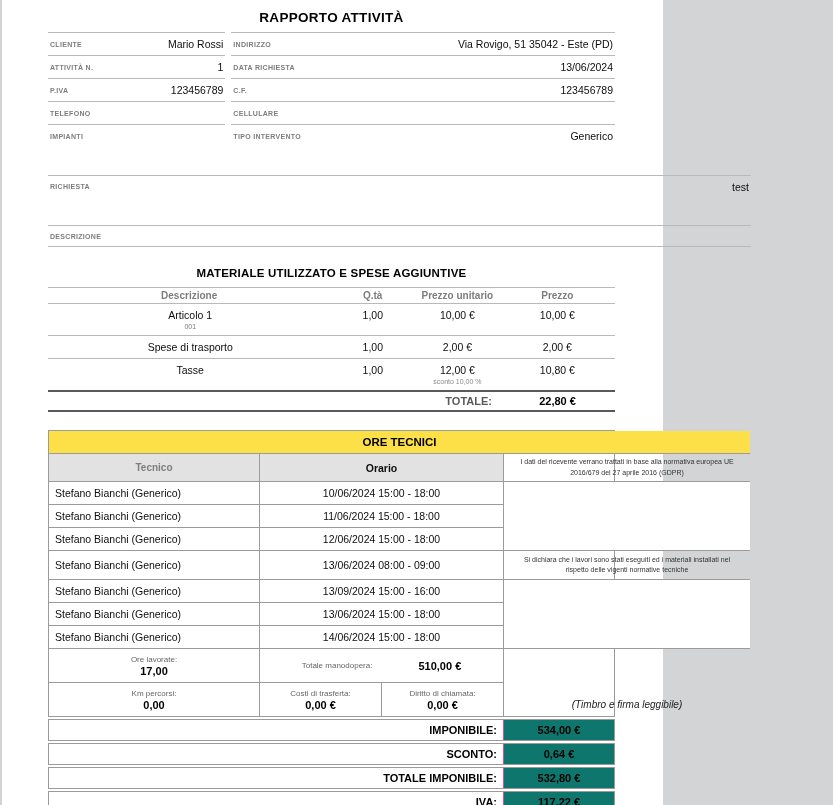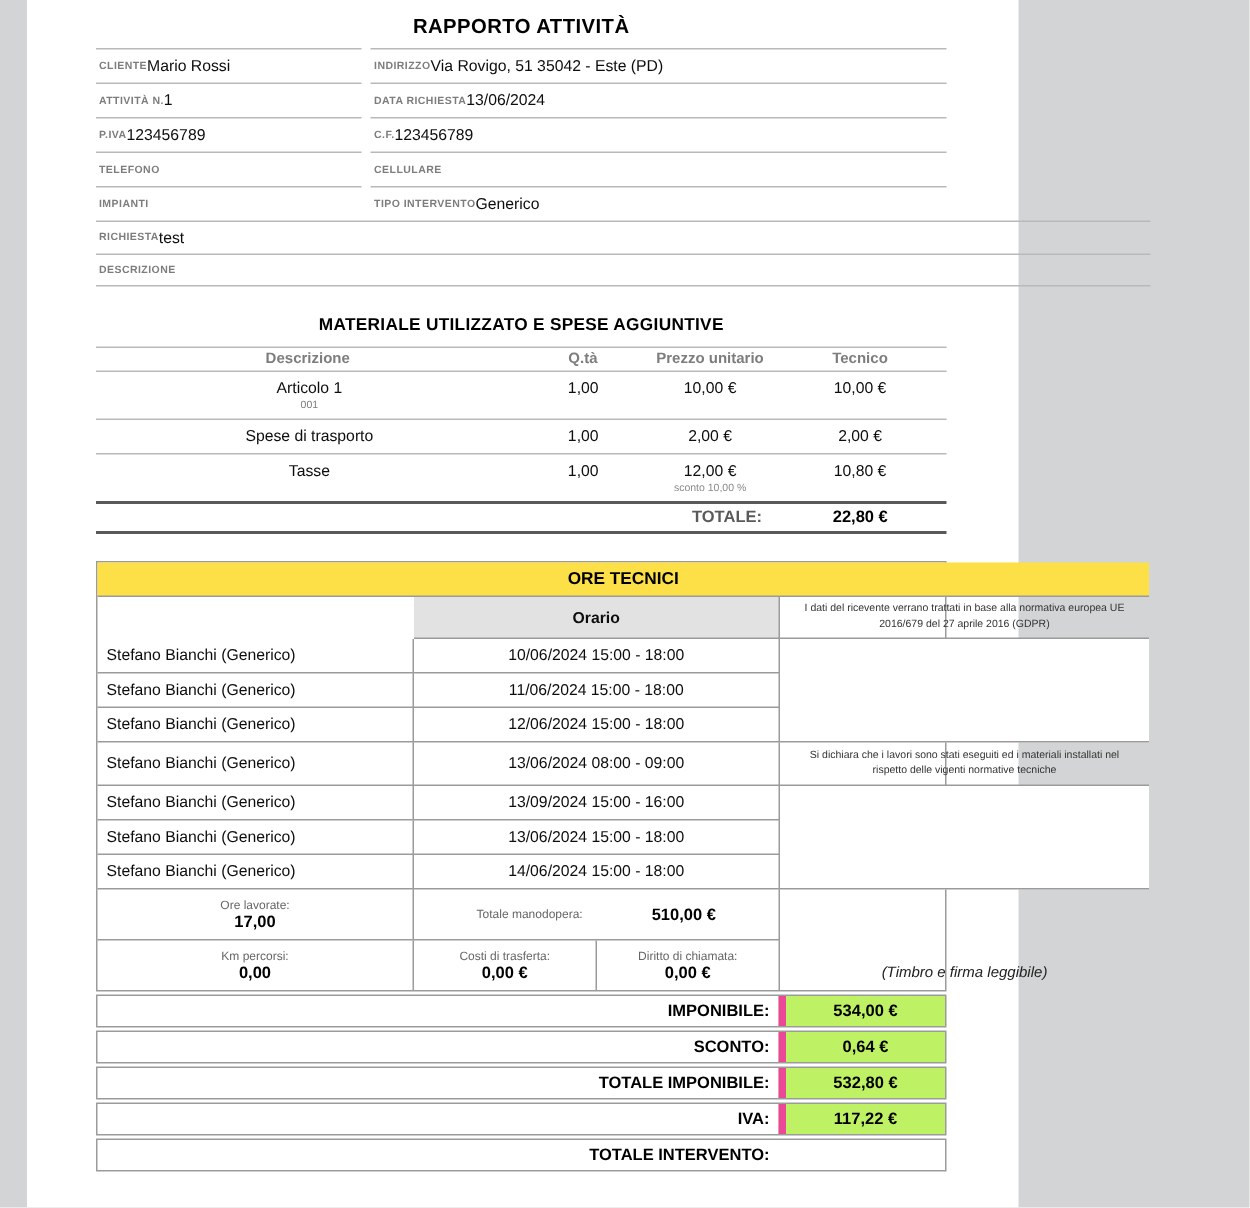--- a/index.html
+++ b/index.html
@@ -4,42 +4,42 @@
 <style>
   * { box-sizing: border-box; margin: 0; padding: 0; }
   html, body { width: 833px; height: 805px; overflow: hidden; }
   body {
     background: #d3d4d5;
     font-family: "Liberation Sans", sans-serif;
     color: #1a1a1a;
     position: relative;
   }
   .page {
-    position: absolute; left: 18px; top: 0;
+    position: absolute; left: 2px; top: 0;
     width: 661px; height: 805px;
     background: #ffffff;
   }
   .content { padding: 0 48px 0 46px; }
 
   
   .doc-title {
     padding-top: 10px; text-align: center;
     font-size: 13.5px; font-weight: bold; letter-spacing: .3px; color: #000;
   }
 
   
   .info-table { margin-top: 7px; }
   .i-row { display: flex; column-gap: 6px; }
   .i-cell {
-    display: flex; align-items: center; justify-content: flex-start;
+    display: flex; align-items: center; justify-content: space-between;
     min-height: 23px; border-top: 1px solid #b9b9b9; padding: 0 2px;
   }
   .i-left  { width: 220px; }
   .i-right { width: 477px; }
-  .i-full  { width: 703px; min-height: 22px; }
+  .i-full  { width: 703px; min-height: 22px; margin-top: 28px; }
   .i-last  { border-bottom: 1px solid #b9b9b9; }
   .i-label {
     font-size: 7px; font-weight: bold; color: #7d7d7d;
     letter-spacing: .3px; text-transform: uppercase; white-space: nowrap;
   }
   .i-value { font-size: 10.5px; color: #0d0d0d; text-align: right; white-space: nowrap; }
 
   
   .section-title {
     margin-top: 20px; text-align: center;
@@ -112,21 +112,21 @@
   
   .sum-row {
     display: flex; margin-top: 2px; height: 22px;
     border: 1px solid #9b9b9b;
   }
   .sum-label {
     width: 454px; display: flex; align-items: center; justify-content: flex-end;
     padding-right: 6px; font-size: 11px; font-weight: bold; color: #000;
   }
   .sum-value {
-    flex: 1; border-left: 5px solid #ec4899; background: #bef264;
+    flex: 1; border-left: 1px solid #ec4899; background: #0f766e;
     display: flex; align-items: center; justify-content: center;
     font-size: 11px; font-weight: bold; color: #000;
   }
 </style>
 </head>
 <body>
 
 <div class="page">
   <div class="content">
 
@@ -193,21 +193,21 @@
       </div>
     </div>
 
     <div class="section-title">MATERIALE UTILIZZATO E SPESE AGGIUNTIVE</div>
 
     <div class="mat-table">
       <div class="m-head">
         <div class="c-desc">Descrizione</div>
         <div class="c-qty">Q.tà</div>
         <div class="c-prezzo">Prezzo unitario</div>
-        <div class="c-importo">Tecnico</div>
+        <div class="c-importo">Prezzo</div>
       </div>
 
       <div class="m-row">
         <div class="c-desc">
           <div class="m-name">Articolo 1</div>
           <div class="m-code">001</div>
         </div>
         <div class="c-qty m-val">1,00</div>
         <div class="c-prezzo">
           <div class="m-val">10,00 €</div>
@@ -240,20 +240,21 @@
 
       <div class="m-total">
         <div class="m-total-label">TOTALE:</div>
         <div class="m-total-value">22,80 €</div>
       </div>
     </div>
 
     <div class="tech-grid">
       <div class="tg-band">ORE TECNICI</div>
 
+      <div class="tg-cell tg-th">Tecnico</div>
       <div class="tg-cell tg-th tg-time">Orario</div>
       <div class="tg-cell tg-note no-br">I dati del ricevente verrano trattati in base alla normativa europea UE 2016/679 del 27 aprile 2016 (GDPR)</div>
 
       <div class="tg-cell tg-name">Stefano Bianchi (Generico)</div>
       <div class="tg-cell tg-time">10/06/2024 15:00 - 18:00</div>
       <div class="tg-cell tg-empty no-br" style="grid-row: 3 / 6; grid-column: 4 / 5;"></div>
 
       <div class="tg-cell tg-name">Stefano Bianchi (Generico)</div>
       <div class="tg-cell tg-time">11/06/2024 15:00 - 18:00</div>
 

